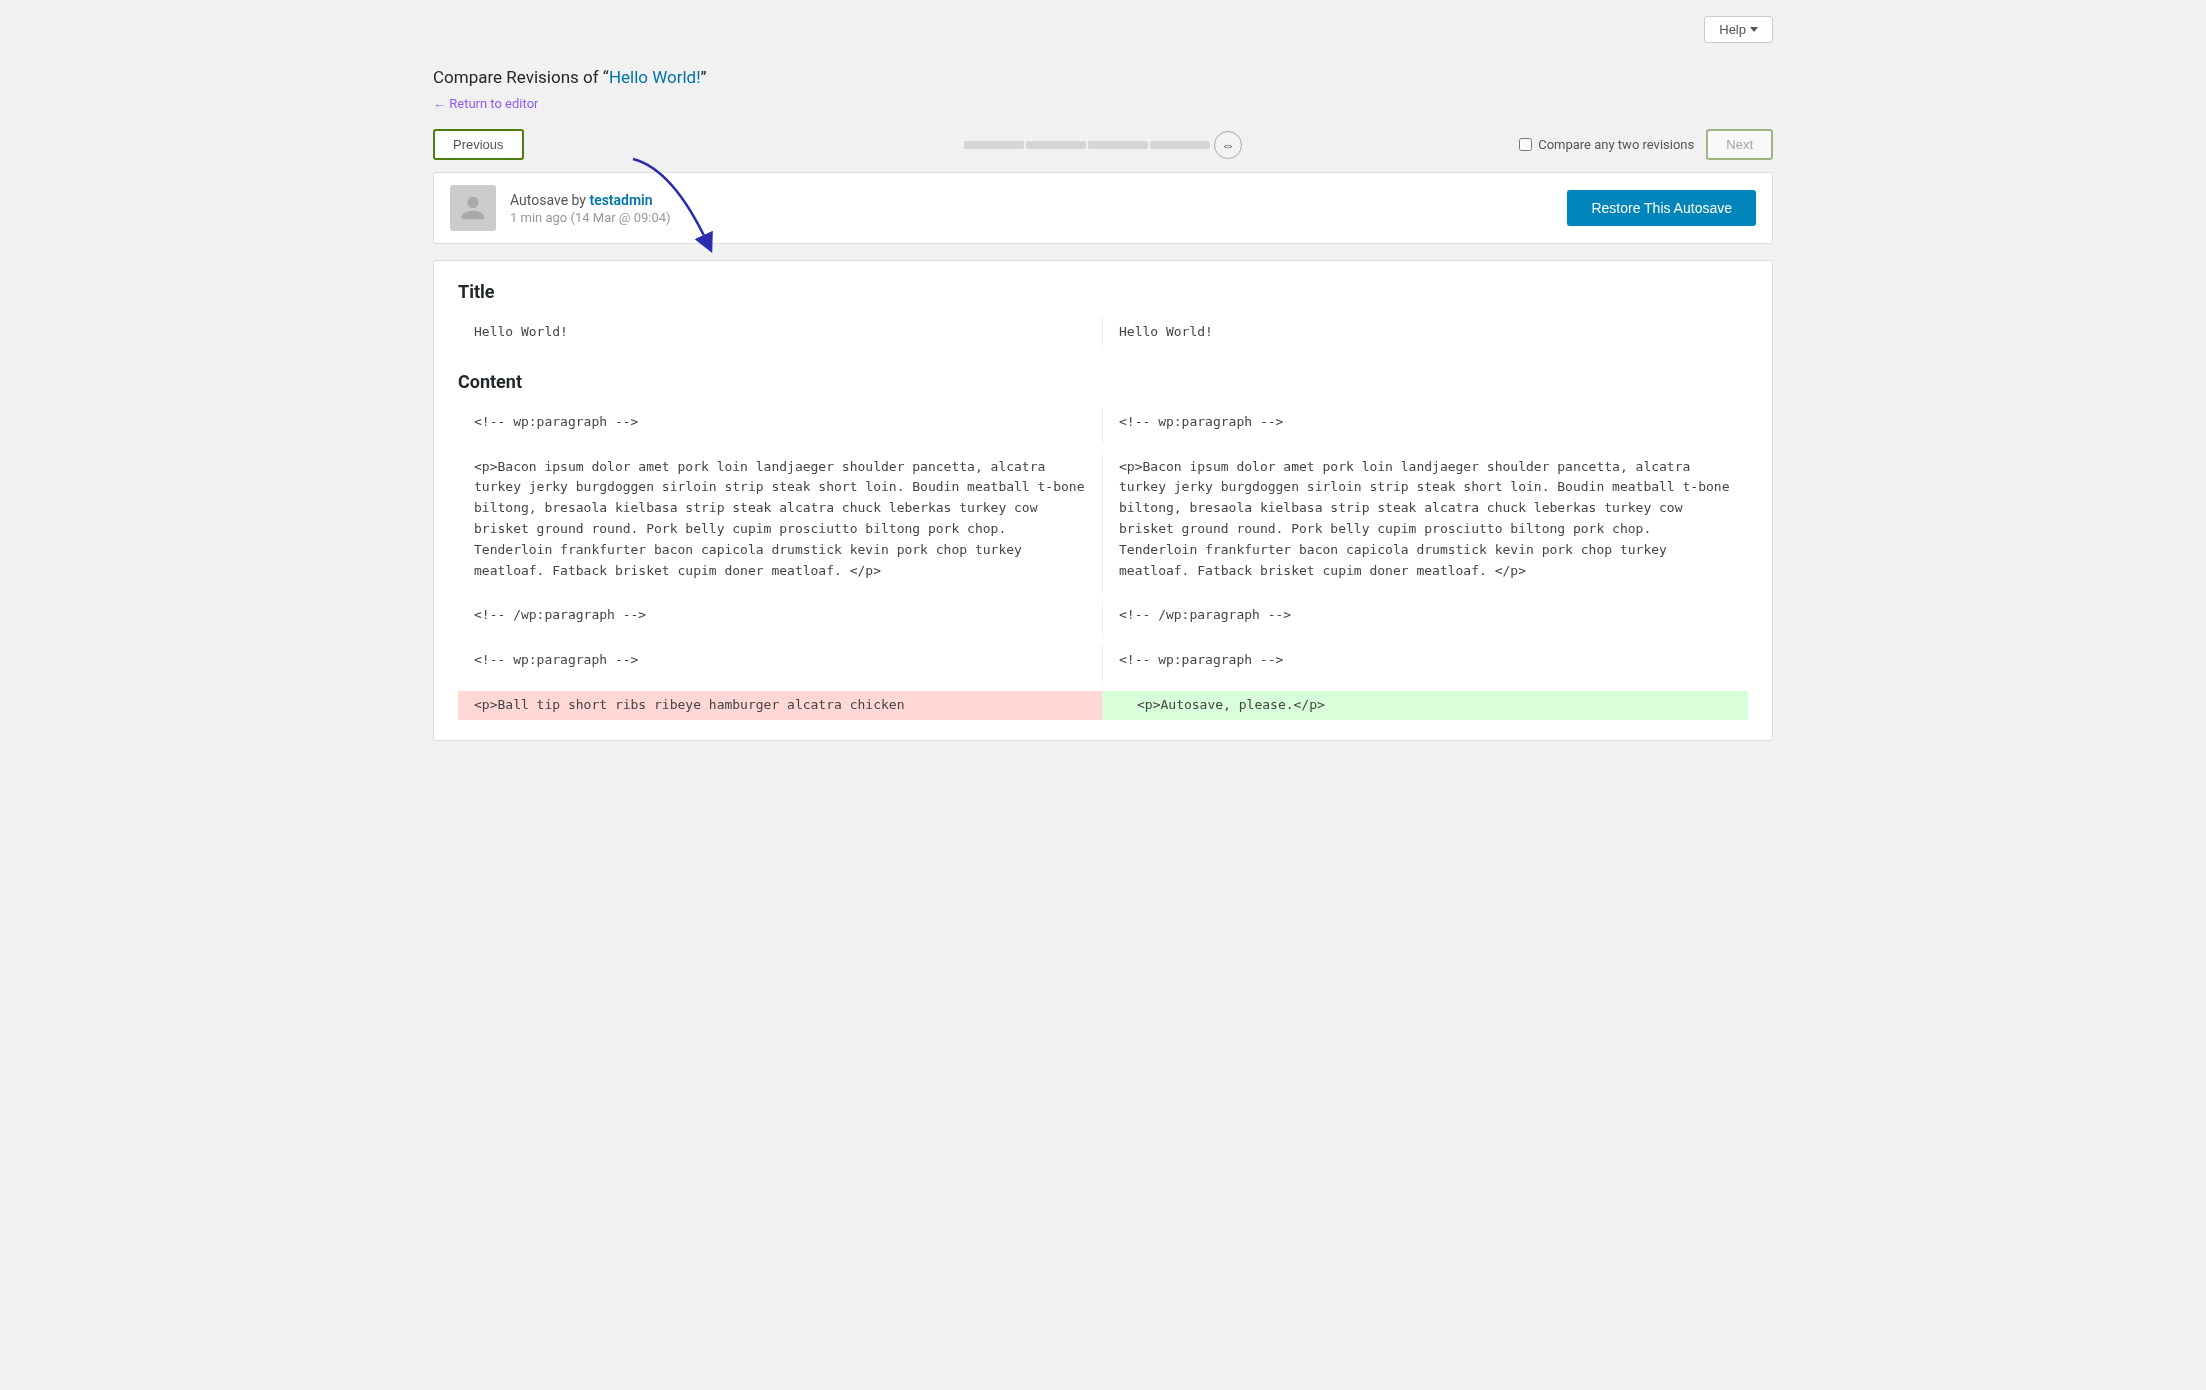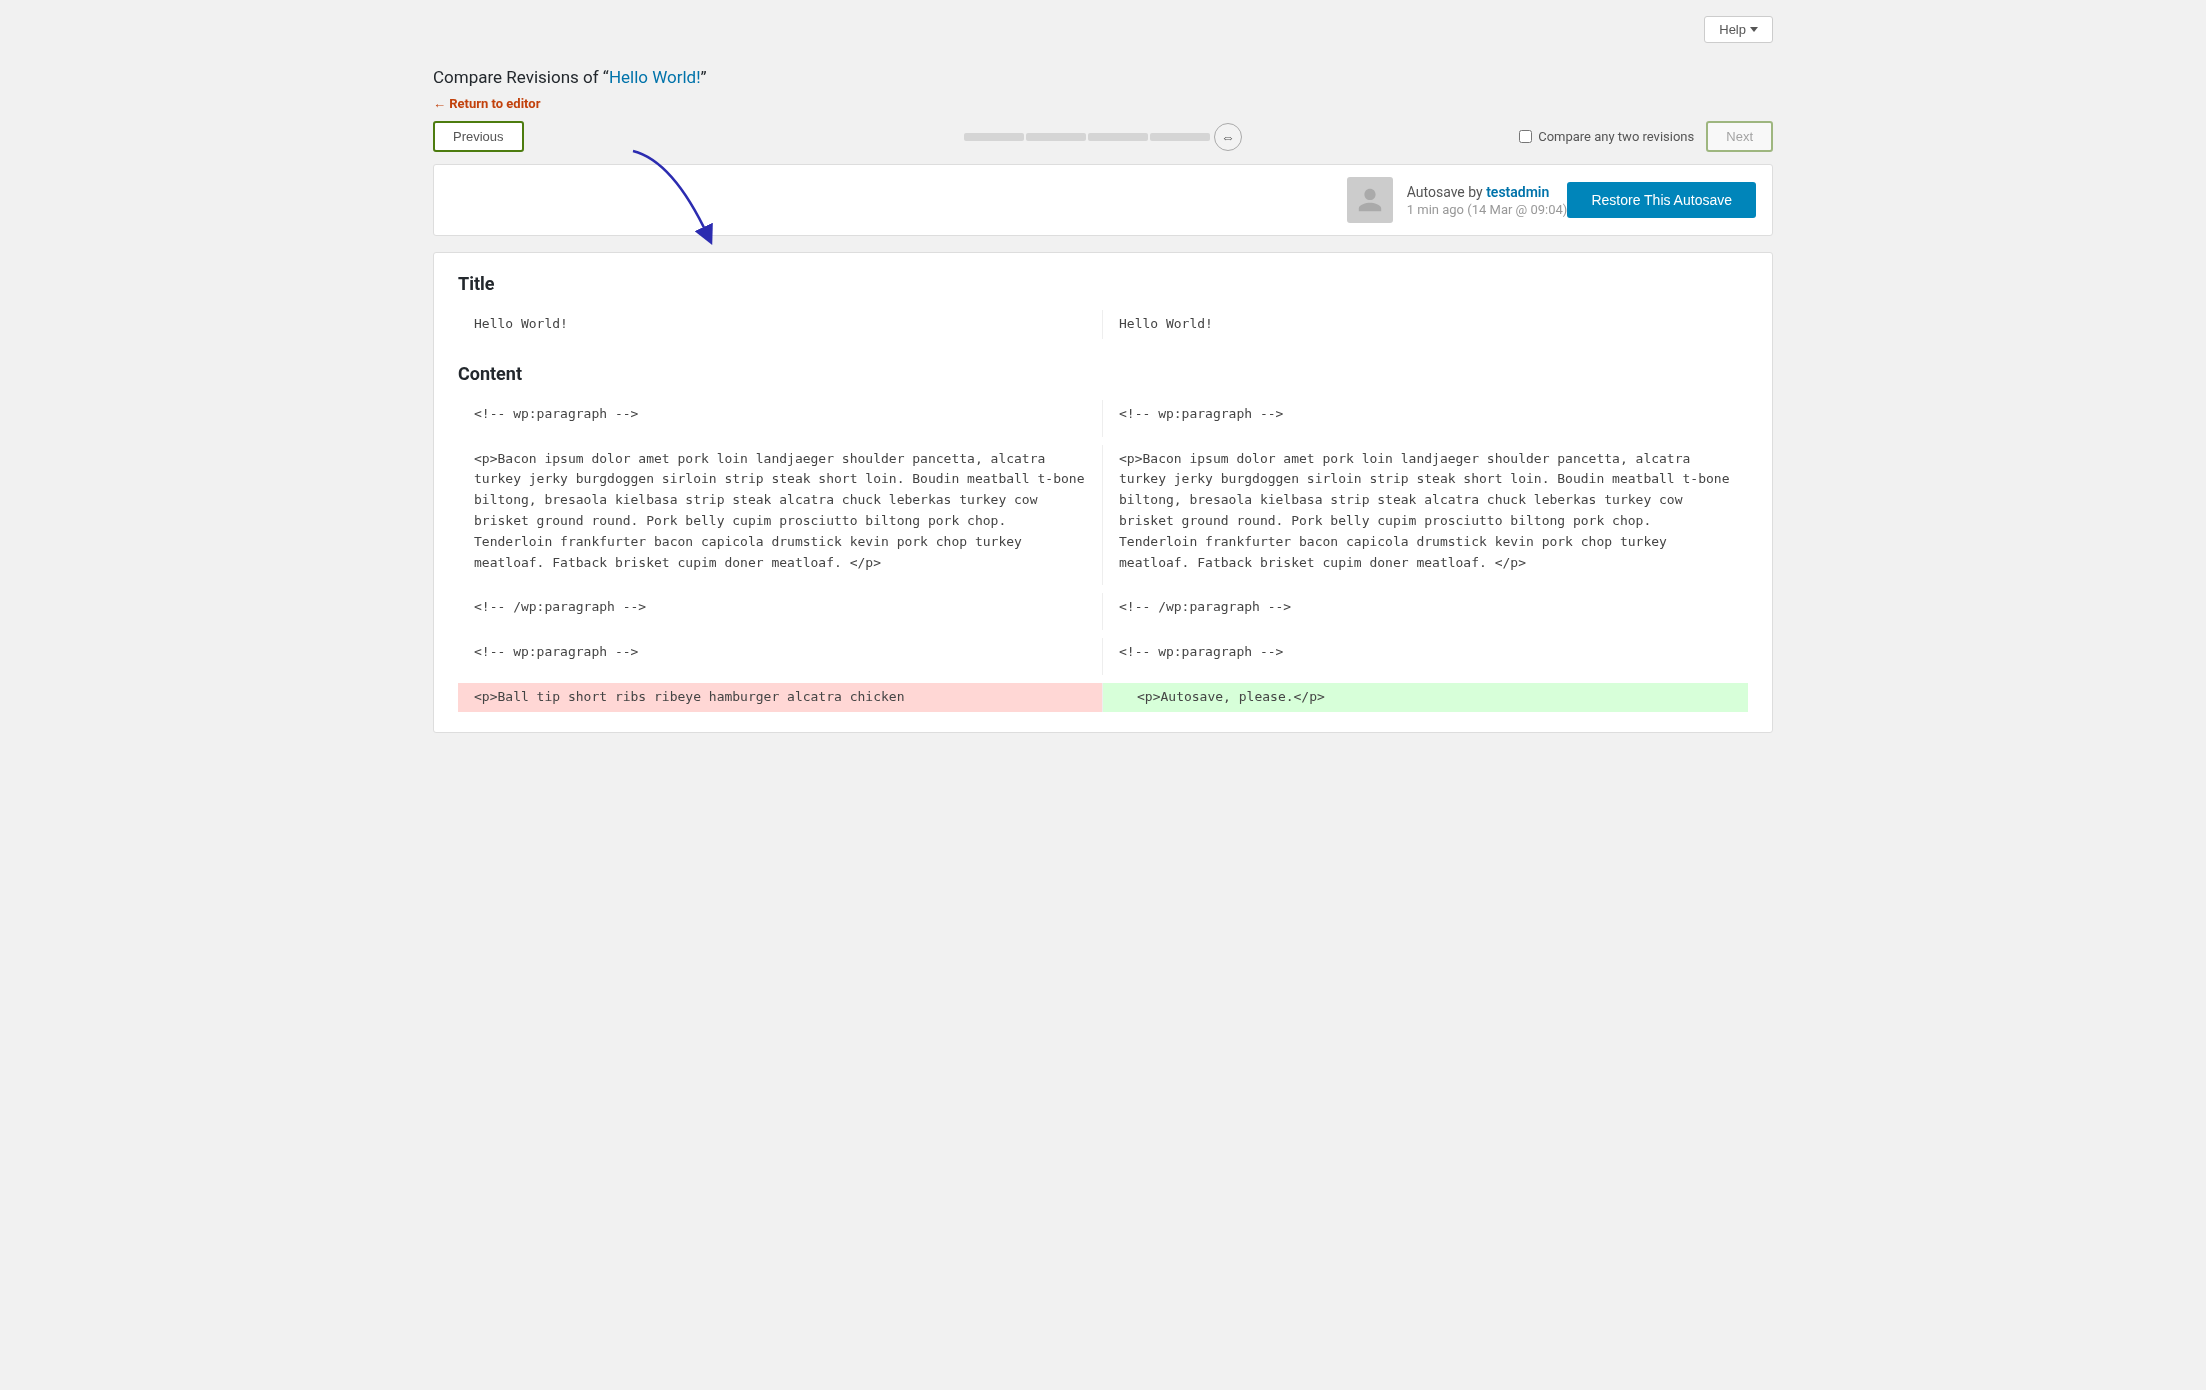--- a/index.html
+++ b/index.html
@@ -46,25 +46,24 @@
       font-weight: 400;
       color: #23282d;
       margin-bottom: 8px;
     }
     .page-title a {
       color: #0073aa;
       text-decoration: none;
     }
     .return-link {
       display: inline-block;
-      color: #c2410c;
+      color: #8b5cf6;
       text-decoration: none;
       font-size: 13px;
-      margin-bottom: 10px;
-      font-weight: bold;
+      margin-bottom: 18px;
     }
     
     .nav-row {
       display: flex;
       align-items: center;
       justify-content: space-between;
       margin-bottom: 12px;
       position: relative;
     }
     .nav-left { display: flex; align-items: center; gap: 12px; }
@@ -127,21 +126,21 @@
       color: #555;
     }
     
     .revision-bar {
       background: #fff;
       border: 1px solid #ddd;
       border-radius: 3px;
       padding: 12px 16px;
       display: flex;
       align-items: center;
-      justify-content: flex-end;
+      justify-content: space-between;
       margin-bottom: 16px;
     }
     .revision-info {
       display: flex;
       align-items: center;
       gap: 14px;
     }
     .avatar {
       width: 46px;
       height: 46px;

